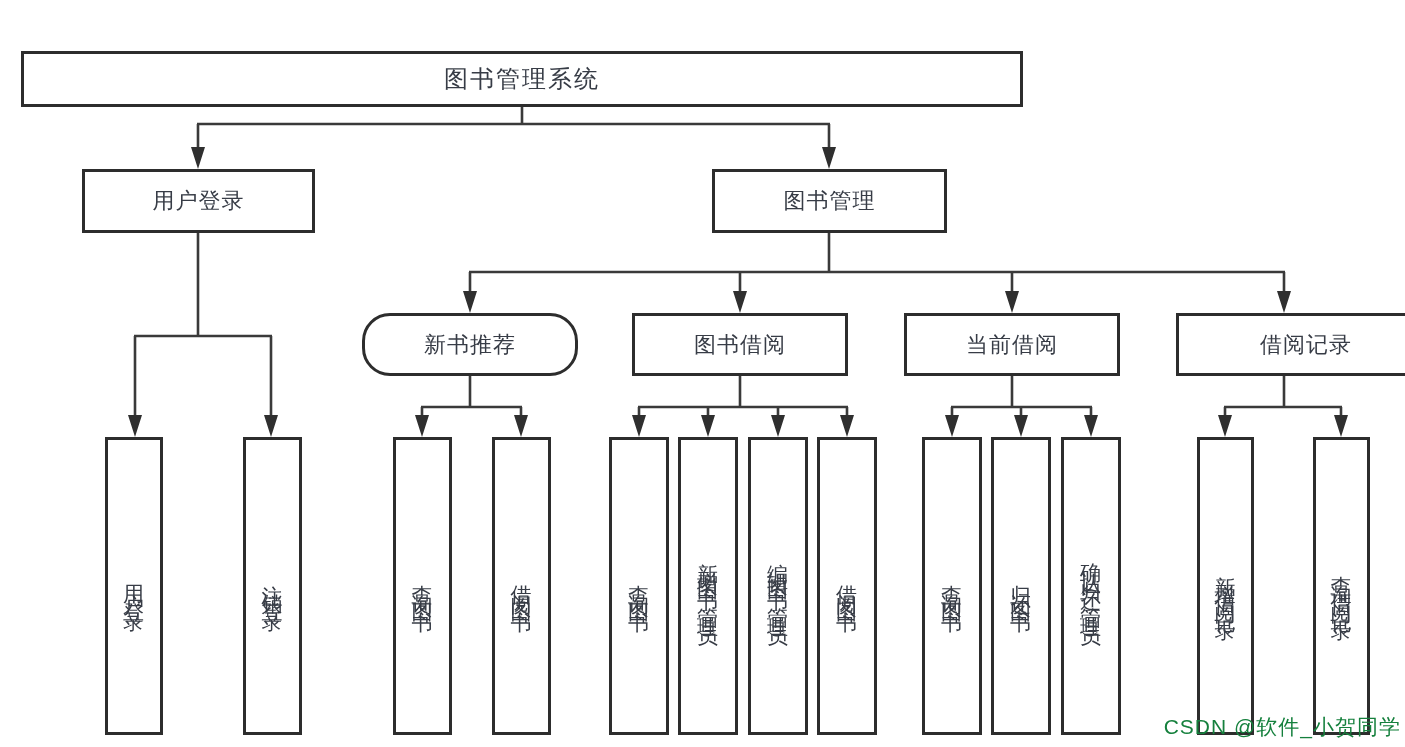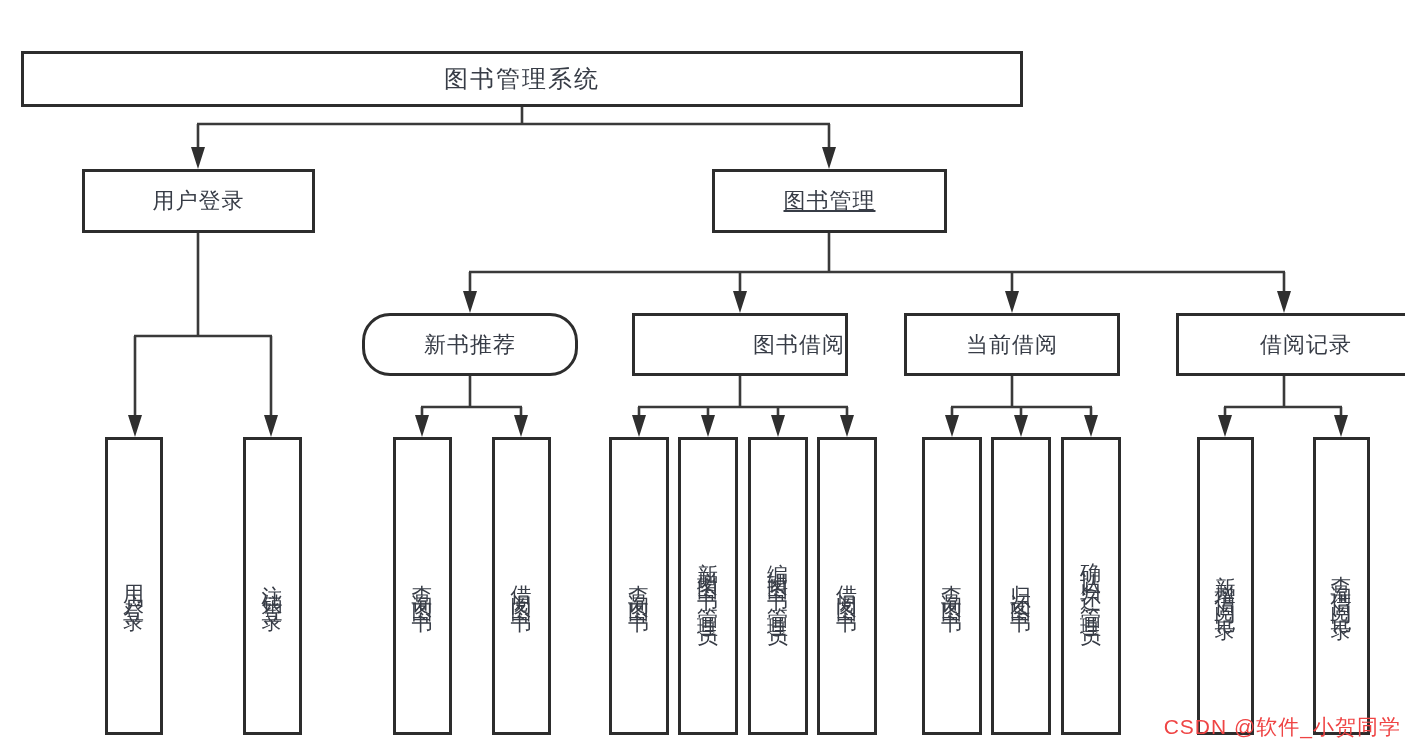--- a/index.html
+++ b/index.html
@@ -38,21 +38,21 @@
   .vtext {
     writing-mode: vertical-rl;
     letter-spacing: 9px;
     line-height: 1;
   }
   .watermark {
     position: absolute;
     right: 4px;
     bottom: 6px;
     font-size: 21px;
-    color: #ef4444;
+    color: #15803d;
     letter-spacing: 1px;
     z-index: 3;
     white-space: nowrap;
   }
 </style>
 </head>
 <body>
 
 <div class="canvas">
 
@@ -76,28 +76,28 @@
              M1218 415 L1232 415 L1225 437 Z  M1334 415 L1348 415 L1341 437 Z" fill="#2f2f2f" stroke="none"></path>
   </svg>
 
   <div class="node h root" style="left:21px; top:13px; width:1002px; height:56px;margin-top:38px;">
     <span>图书管理系统</span>
   </div>
 
   <div class="node h" style="left:82px; top:169px; width:233px; height:64px;">
     <span>用户登录</span>
   </div>
-  <div class="node h" style="left:712px; top:169px; width:235px; height:64px;text-decoration:underline;">
+  <div class="node h" style="left:712px; top:169px; width:235px; height:64px;">
     <span>图书管理</span>
   </div>
 
   <div class="node h" style="left:362px; top:313px; width:216px; height:63px;border-radius:28px;">
     <span>新书推荐</span>
   </div>
-  <div class="node h" style="left:632px; top:313px; width:216px; height:63px;justify-content:flex-end;">
+  <div class="node h" style="left:632px; top:313px; width:216px; height:63px;">
     <span>图书借阅</span>
   </div>
   <div class="node h" style="left:904px; top:313px; width:216px; height:63px;align-items:center;">
     <span>当前借阅</span>
   </div>
   <div class="node h" style="left:1176px; top:313px; width:260px; height:63px;">
     <span>借阅记录</span>
   </div>
 
   <div class="node leaf" style="left:105px; top:437px; width:58px; height:298px;">

